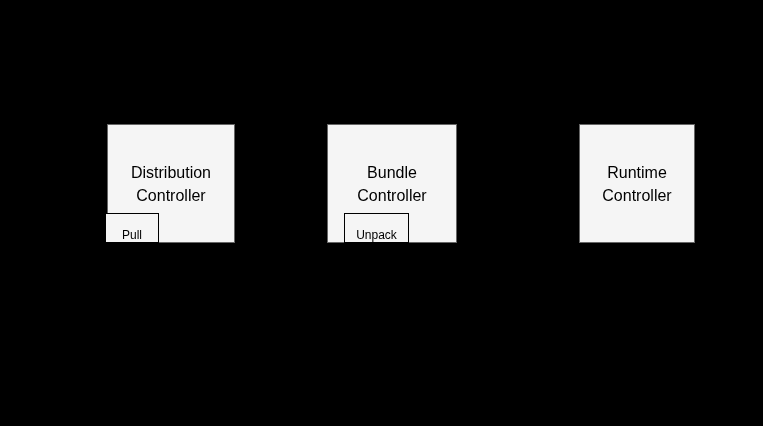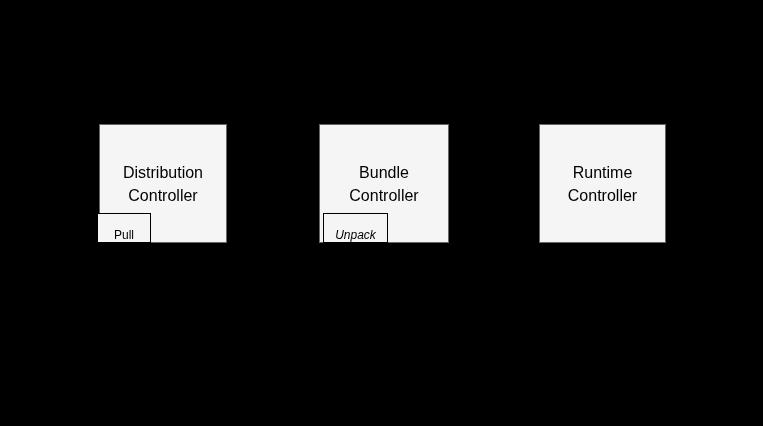--- a/index.html
+++ b/index.html
@@ -10,20 +10,21 @@
     width: 763px;
     height: 426px;
     background: #000000;
     position: relative;
     overflow: hidden;
     font-family: "Liberation Sans", sans-serif;
   }
   .canvas {
     position: absolute;
     inset: 0;
+    margin-left: 8px;
   }
   .node {
     position: absolute;
     top: 124px;
     height: 119px;
     background: #f5f5f5;
     border: 1px solid #666666;
     box-sizing: border-box;
     display: flex;
     align-items: center;
@@ -47,23 +48,23 @@
     align-items: flex-end;
     justify-content: center;
   }
   .badge-label {
     font-size: 12px;
     color: #000000;
     white-space: nowrap;
   }
   #node-distribution { left: 99px;  width: 128px; }
   #node-bundle       { left: 319px; width: 130px; }
-  #node-runtime      { left: 539px; width: 127px; }
+  #node-runtime      { left: 571px; width: 116px; }
   #badge-pull        { left: 97px;  width: 54px; }
-  #badge-unpack      { left: 323px; width: 65px; font-style: italic; }
+  #badge-unpack      { left: 336px; width: 65px; }
 </style>
 </head>
 <body>
 
 <div class="canvas">
 
   <div class="node" id="node-distribution">
     <div class="node-label">Distribution
 Controller</div>
   </div>

